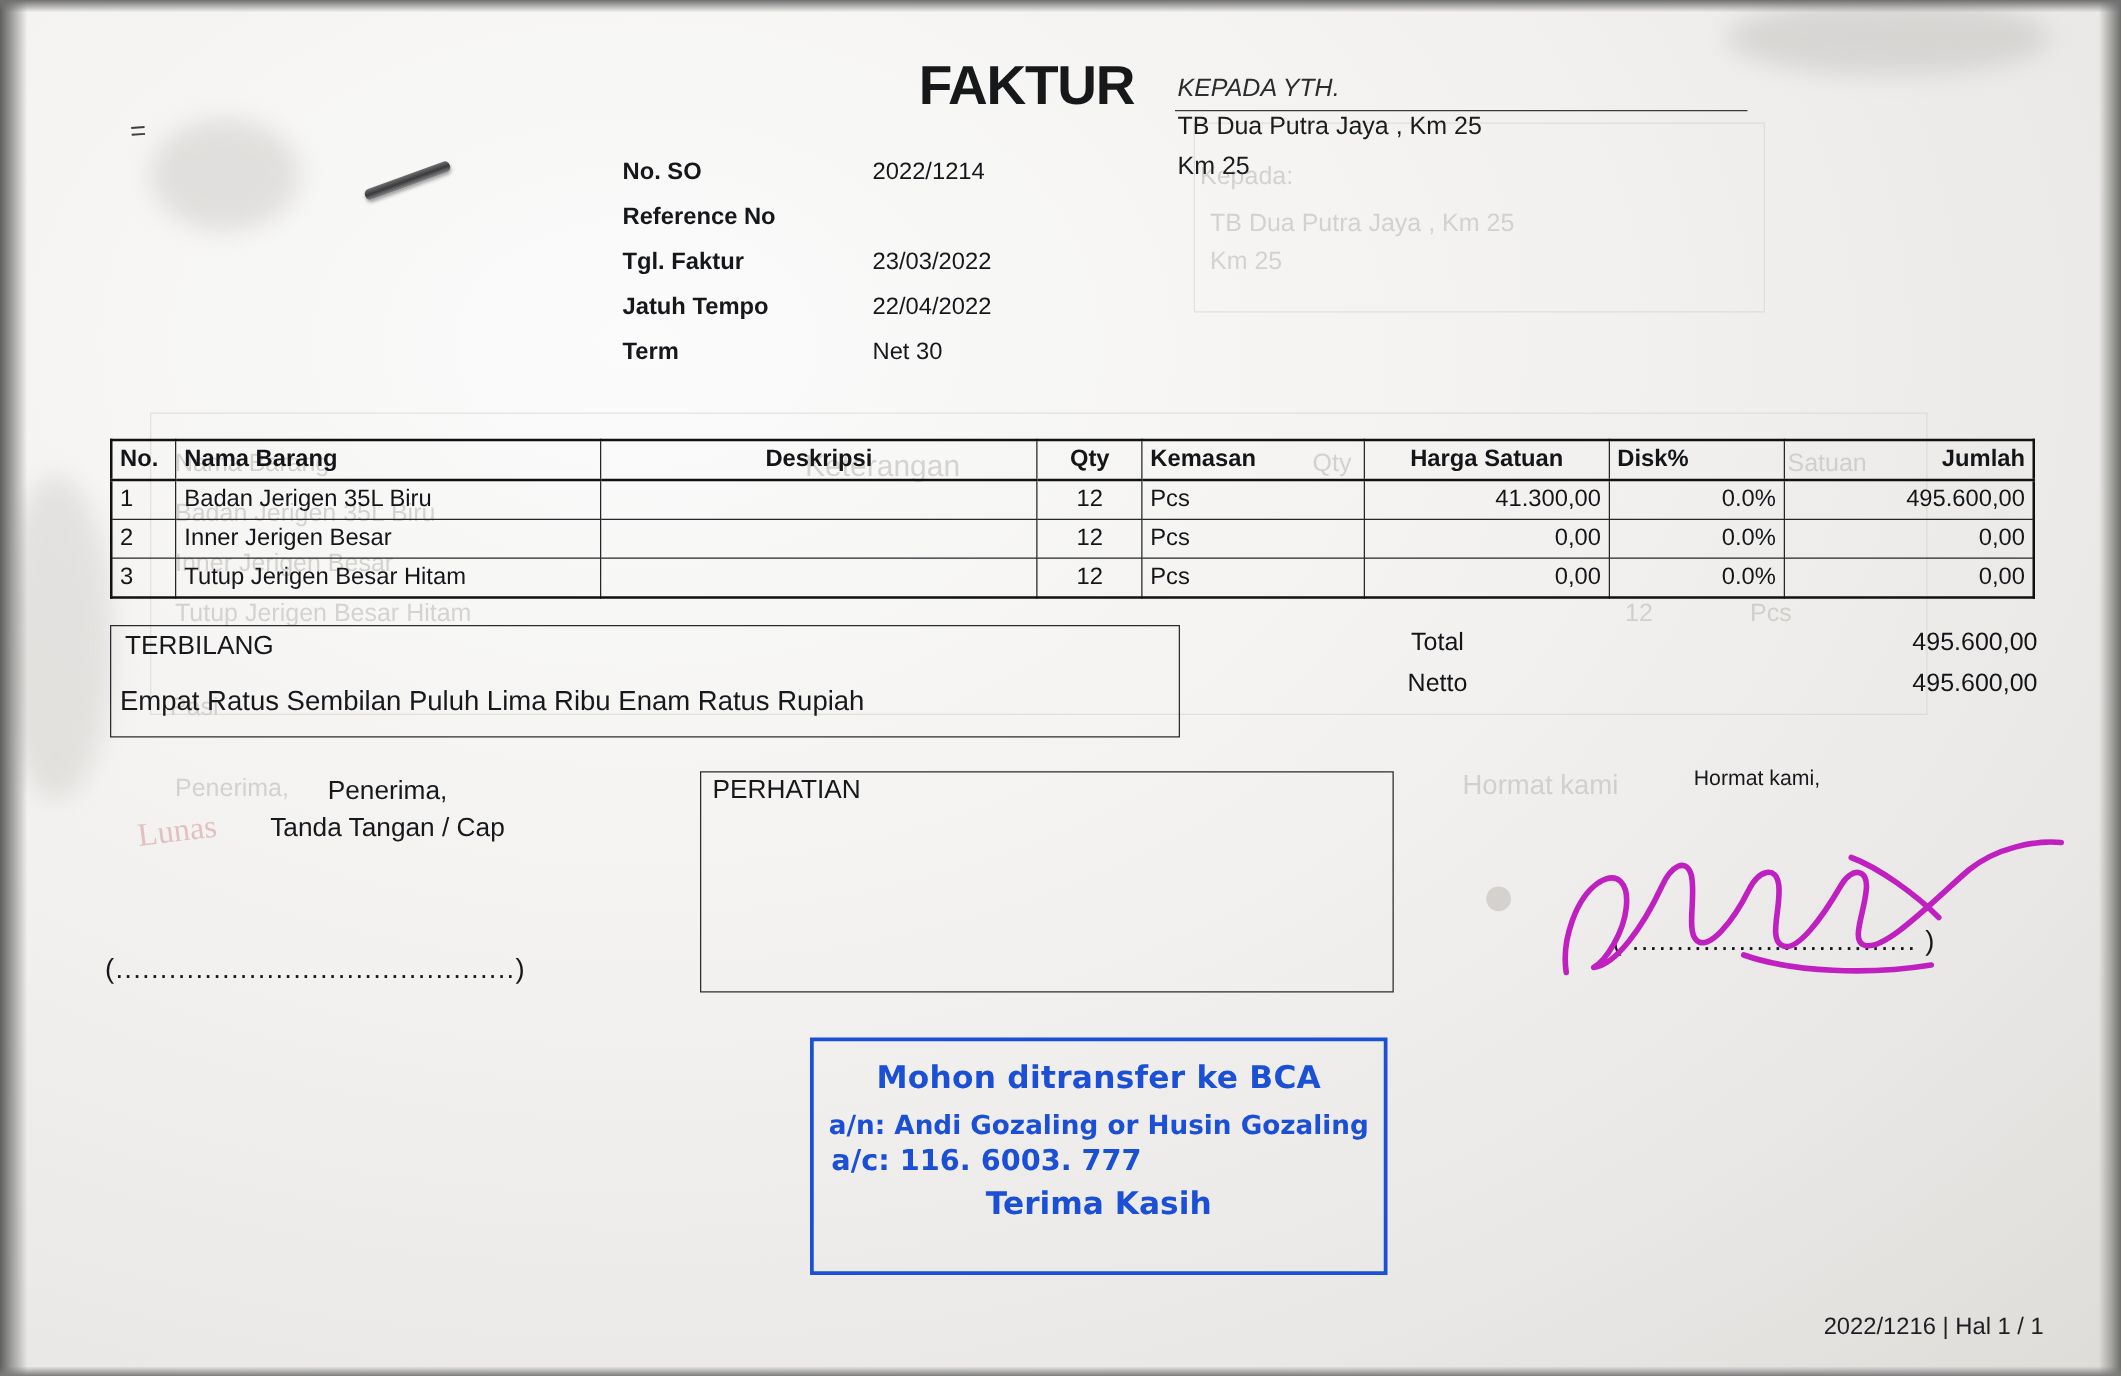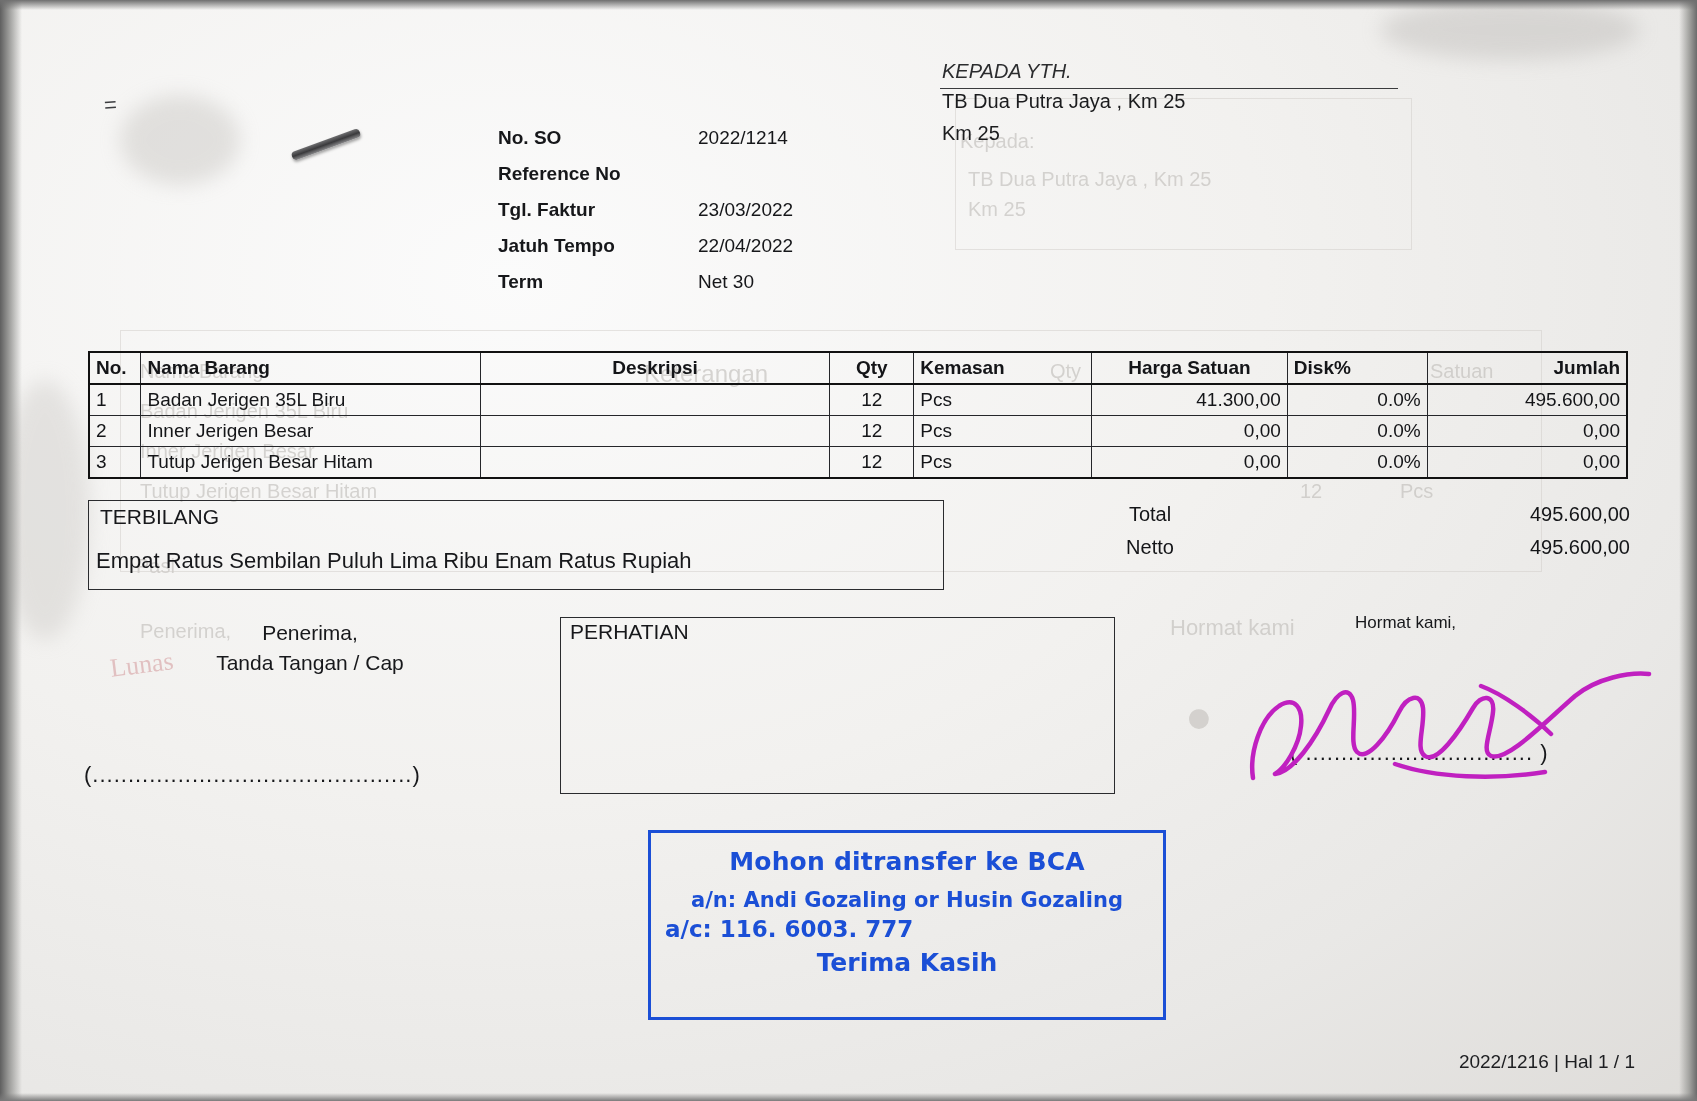--- a/index.html
+++ b/index.html
@@ -273,21 +273,21 @@
     color: #c9c6c2;
     opacity: .7;
     font-family: "Liberation Serif", serif;
   }
 
   
   .bca-box {
     position: absolute;
     left: 648px;
     top: 830px;
-    width: 518px;
+    width: 462px;
     height: 190px;
     border: 3px solid #1b4fd6;
     box-sizing: border-box;
     text-align: center;
     color: #1b4fd6;
     font-family: "DejaVu Sans", sans-serif;
   }
   .bca-l1 { font-size: 25px; font-weight: 700; margin-top: 14px; letter-spacing: .2px; }
   .bca-l2 { font-size: 21px; font-weight: 700; margin-top: 12px; }
   .bca-l3 { font-size: 23px; font-weight: 700; margin-top: 4px; text-align: left; padding-left: 14px; }
@@ -354,20 +354,21 @@
   <div class="ghost-red" style="left:110px;top:650px;font-size:26px;transform:rotate(-7deg);">Lunas</div>
 
   <div class="edge-dark-left"></div>
   <div class="edge-dark-right"></div>
   <div class="edge-dark-top"></div>
   <div class="edge-dark-bottom"></div>
 
   <div class="dash-mark">=</div>
   <div class="clip"></div>
 
+  <div class="faktur-title">FAKTUR</div>
   <div class="kepada-label">KEPADA YTH.</div>
   <div class="kepada-rule"></div>
   <div class="kepada-line" style="top:90px;">TB Dua Putra Jaya , Km 25</div>
   <div class="kepada-line" style="top:122px;">Km 25</div>
 
   <div class="meta">
     <div class="meta-row">
       <div class="meta-label">No. SO</div>
       <div class="meta-value">2022/1214</div>
     </div>

